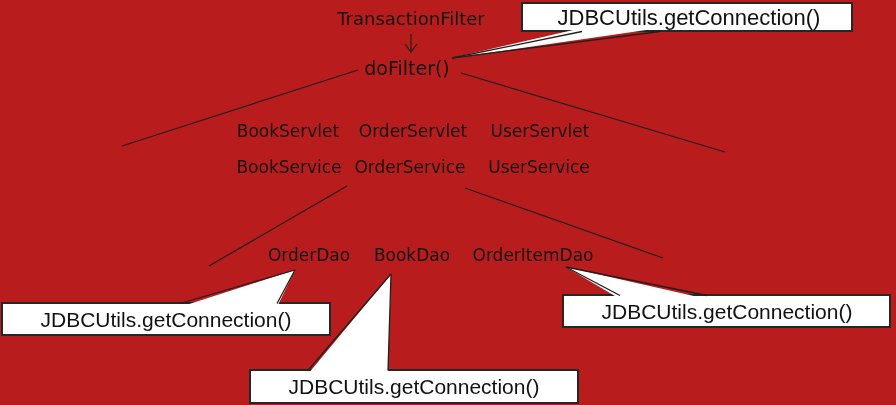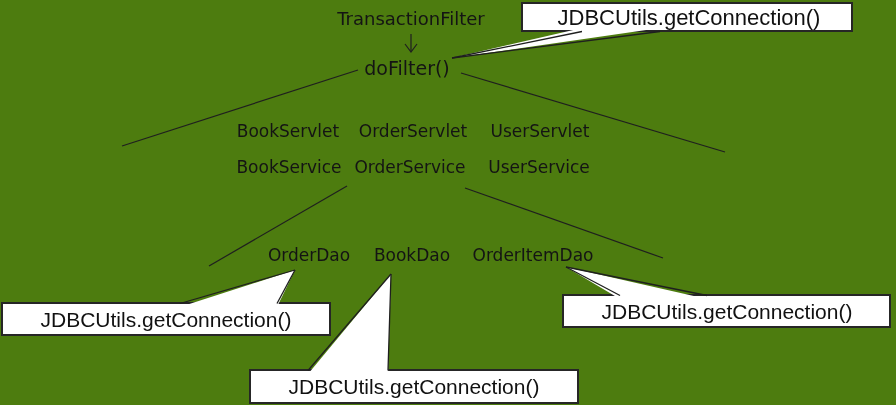--- a/index.html
+++ b/index.html
@@ -7,21 +7,21 @@
     padding: 0;
     background: #ffffff;
     width: 896px;
     height: 405px;
     overflow: hidden;
   }
   .diagram-wrap {
     position: relative;
     width: 896px;
     height: 405px;
-    background: #4d7c0f;
+    background: #b91c1c;
   }
   svg { display: block; }
   .conn {
     stroke: #1f1f1f;
     stroke-width: 1.2;
     fill: none;
   }
   .wedge-side {
     stroke: #1f1f1f;
     stroke-width: 1.3;

